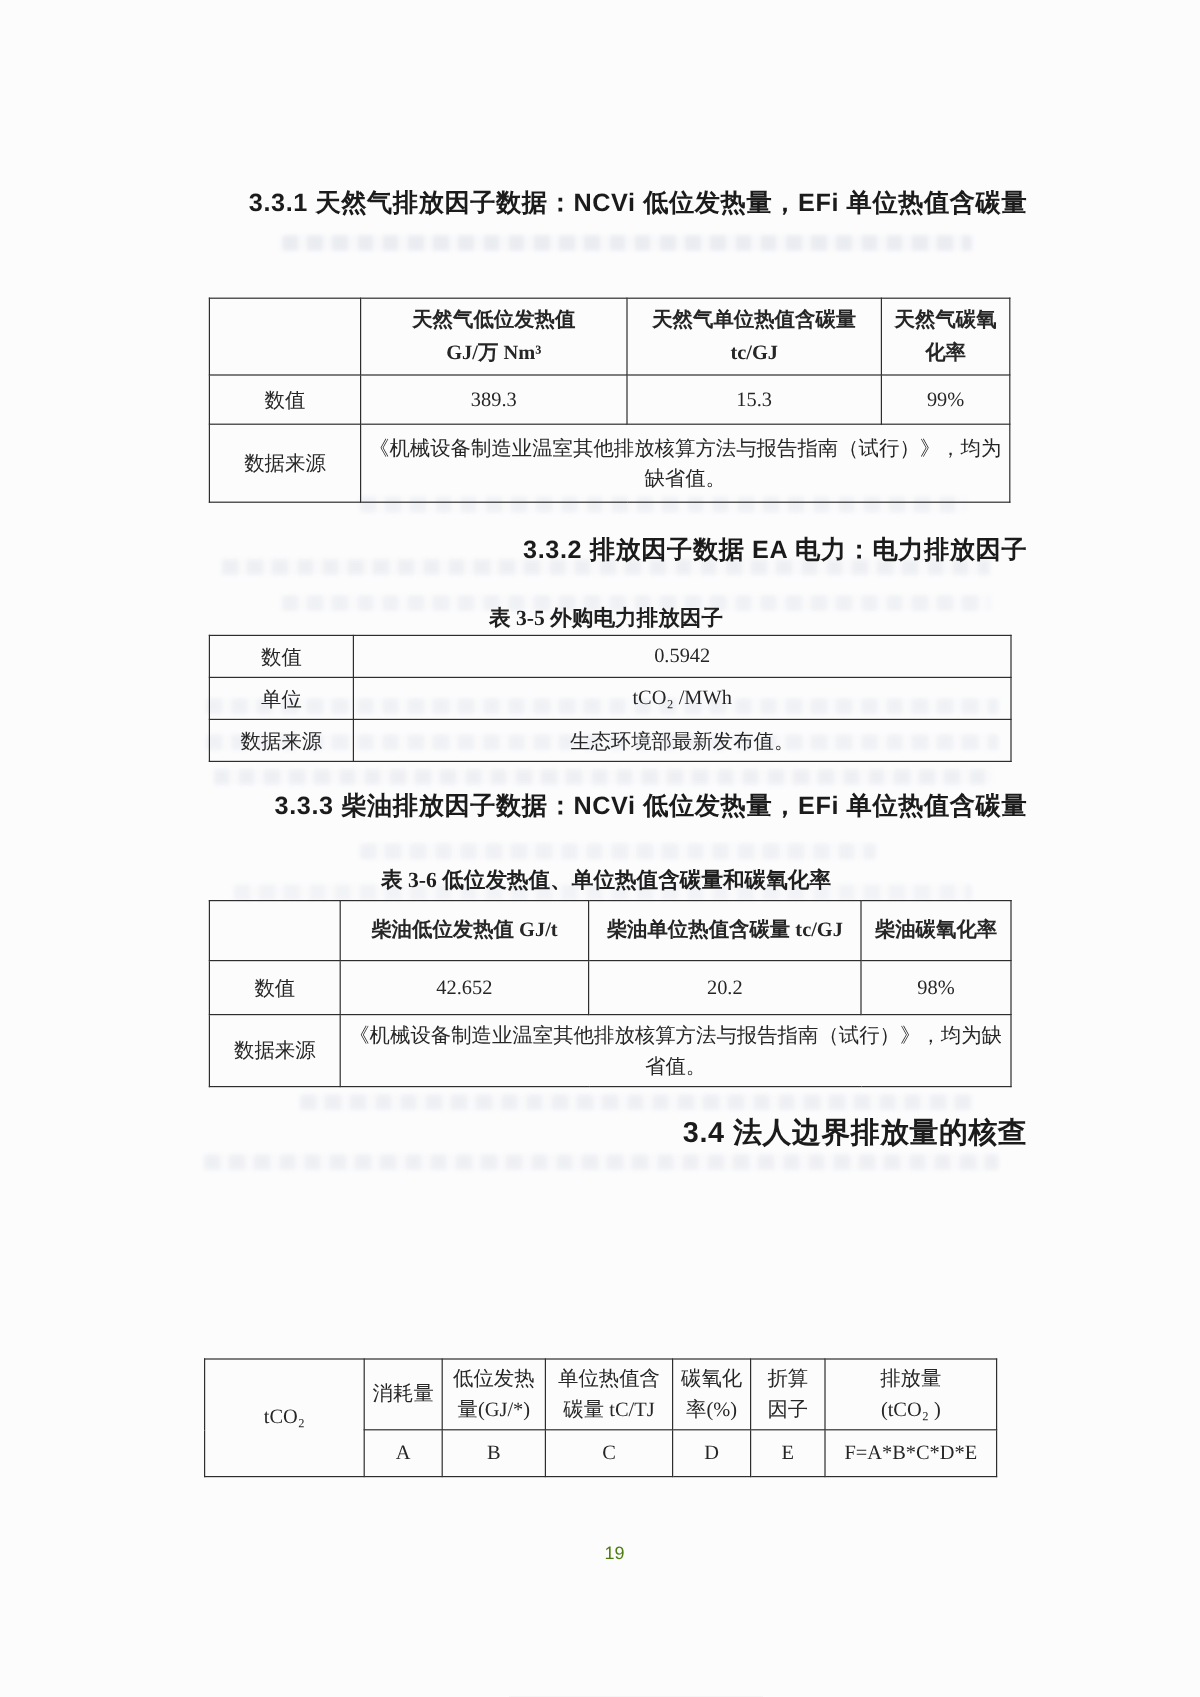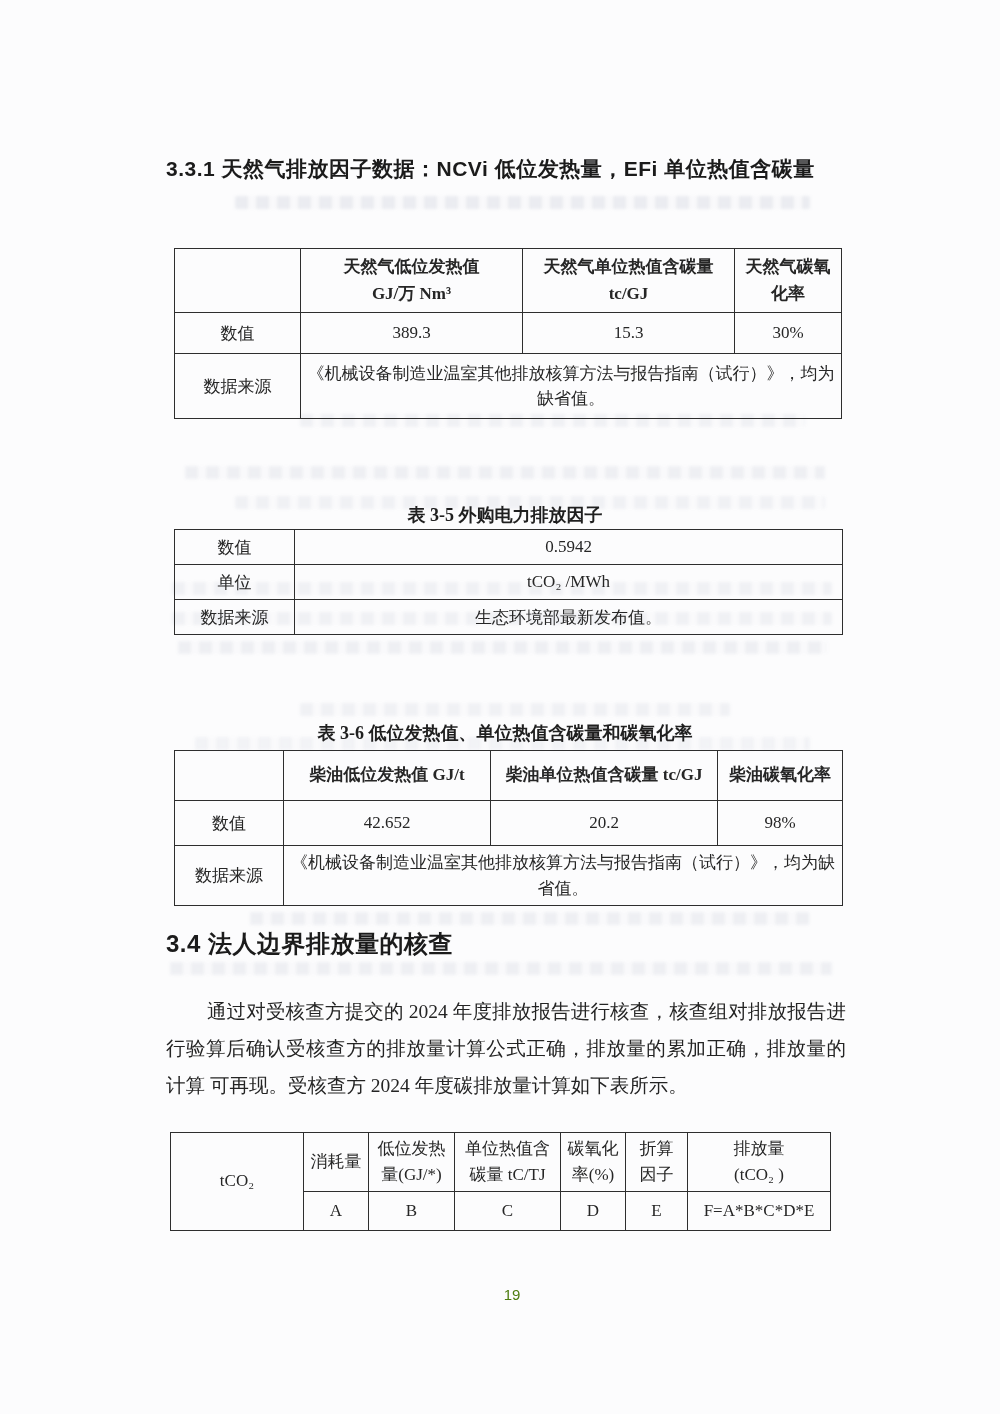--- a/index.html
+++ b/index.html
@@ -12,21 +12,21 @@
   .ghost {
     position:absolute; height:13px; pointer-events:none;
     background:repeating-linear-gradient(90deg,
       rgba(168,176,194,0.20) 0px, rgba(168,176,194,0.20) 13px,
       rgba(168,176,194,0.04) 13px, rgba(168,176,194,0.04) 21px);
     filter:blur(1.6px); border-radius:2px;
   }
   .heading {
     position:absolute; left:166px; width:690px;
     font-family:"Liberation Sans", sans-serif; font-weight:700; color:#1b1b1b;
-    letter-spacing:0.5px; white-space:nowrap;
+    letter-spacing:0.5px; white-space:nowrap;text-align:right;
   }
   .h21 { font-size:21px; }
   .h24 { font-size:24px; }
   .caption {
     position:absolute; left:160px; width:690px; text-align:center;
     font-weight:700; font-size:18px; color:#1f1f1f; white-space:nowrap;
   }
   table.tbl { position:absolute; border-collapse:collapse; table-layout:fixed; }
   table.tbl td {
     border:1.5px solid #2e2e2e; text-align:center; vertical-align:middle;
@@ -84,29 +84,30 @@
         </td>
         <td class="th">
           <div>天然气碳氧</div>
           <div>化率</div>
         </td>
       </tr>
       <tr style="height:41px;">
         <td>数值</td>
         <td>389.3</td>
         <td>15.3</td>
-        <td>30%</td>
+        <td>99%</td>
       </tr>
       <tr style="height:65px;">
         <td>数据来源</td>
         <td class="src" colspan="3">《机械设备制造业温室其他排放核算方法与报告指南（试行）》，均为缺省值。</td>
       </tr>
     </tbody>
   </table>
 
+  <div class="heading h21" style="top:444px;">3.3.2 排放因子数据 EA  电力：电力排放因子</div>
   <div class="caption" style="top:503px;">表 3-5 外购电力排放因子</div>
 
   <table class="tbl" style="left:174px; top:529px; width:668px;">
     <colgroup>
         <col style="width:120px">
         <col style="width:548px">
       </colgroup>
     <tbody>
       <tr style="height:35px;">
         <td>数值</td>
@@ -116,20 +117,21 @@
         <td>单位</td>
         <td>tCO₂  /MWh</td>
       </tr>
       <tr style="height:35px;">
         <td>数据来源</td>
         <td>生态环境部最新发布值。</td>
       </tr>
     </tbody>
   </table>
 
+  <div class="heading h21" style="top:657px;">3.3.3 柴油排放因子数据：NCVi  低位发热量，EFi 单位热值含碳量</div>
   <div class="caption" style="top:721px;">表 3-6 低位发热值、单位热值含碳量和碳氧化率</div>
 
   <table class="tbl" style="left:174px; top:750px; width:668px;">
     <colgroup>
         <col style="width:109px">
         <col style="width:207px">
         <col style="width:227px">
         <col style="width:125px">
       </colgroup>
     <tbody>
@@ -147,21 +149,20 @@
       </tr>
       <tr style="height:60px;">
         <td>数据来源</td>
         <td class="src" colspan="3">《机械设备制造业温室其他排放核算方法与报告指南（试行）》，均为缺省值。</td>
       </tr>
     </tbody>
   </table>
 
   <div class="heading h24" style="top:928px;">3.4 法人边界排放量的核查</div>
 
-  <div class="para">通过对受核查方提交的 2024 年度排放报告进行核查，核查组对排放报告进行验算后确认受核查方的排放量计算公式正确，排放量的累加正确，排放量的计算 可再现。受核查方 2024 年度碳排放量计算如下表所示。</div>
 
 
   <table class="tbl t37" style="left:170px; top:1132px; width:660px;">
     <colgroup>
       <col style="width:133px">
         <col style="width:65px">
         <col style="width:86px">
       <col style="width:106px">
         <col style="width:65px">
         <col style="width:62px">

